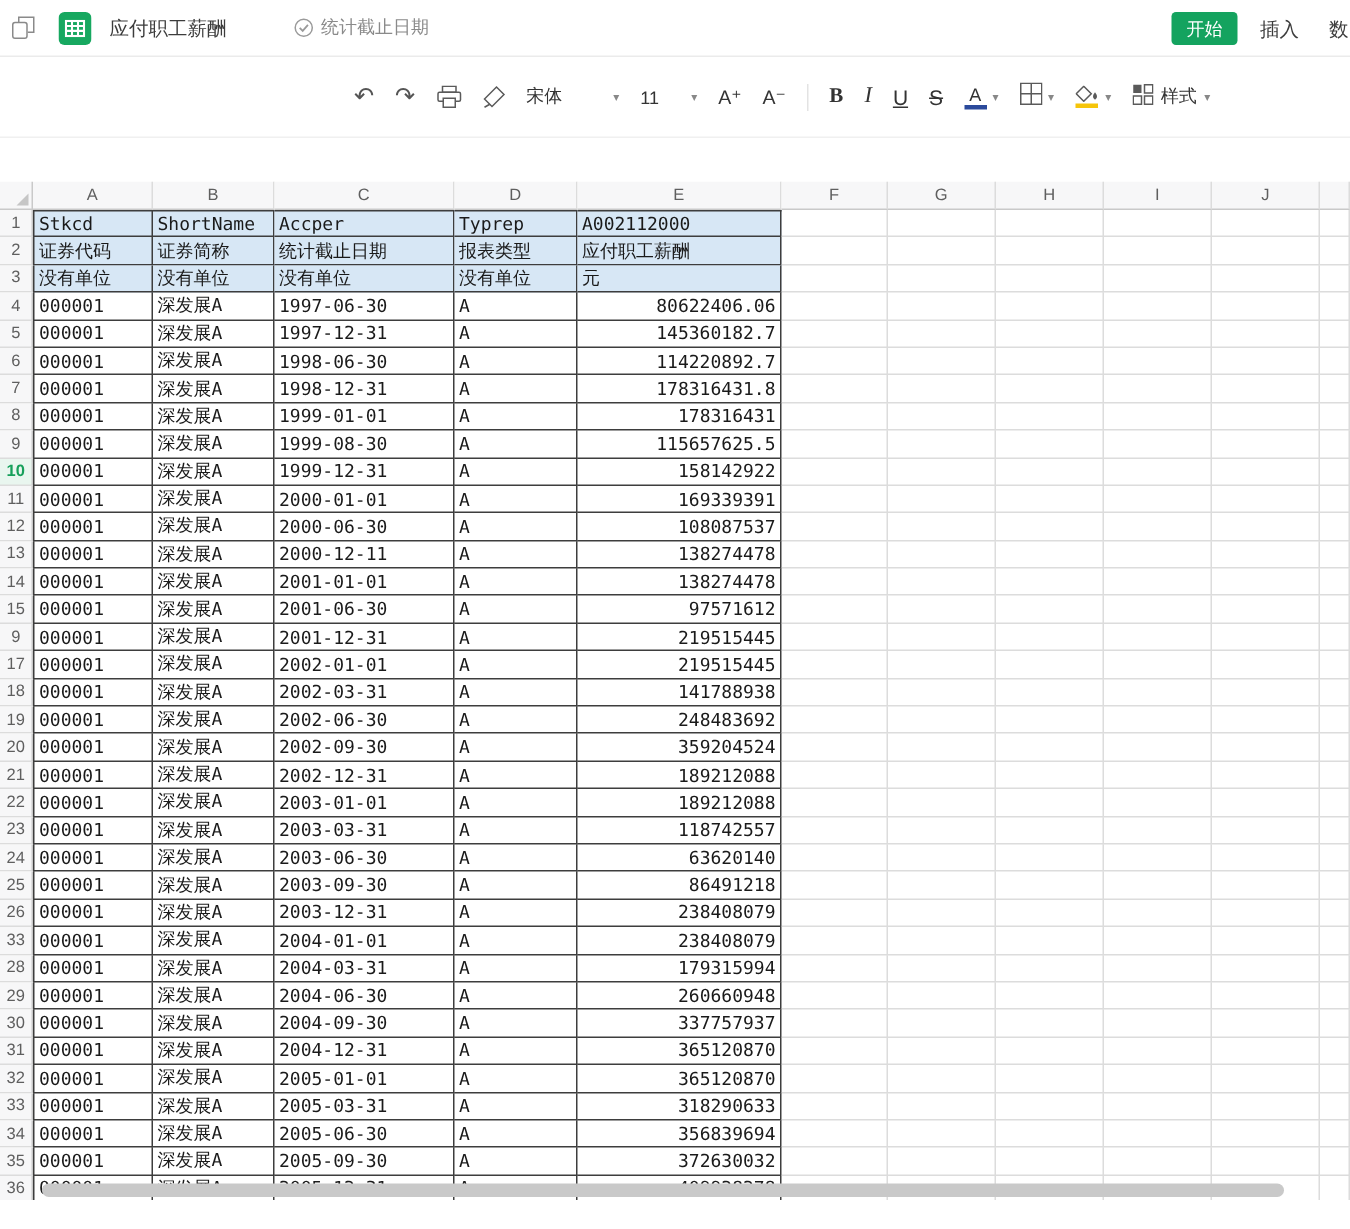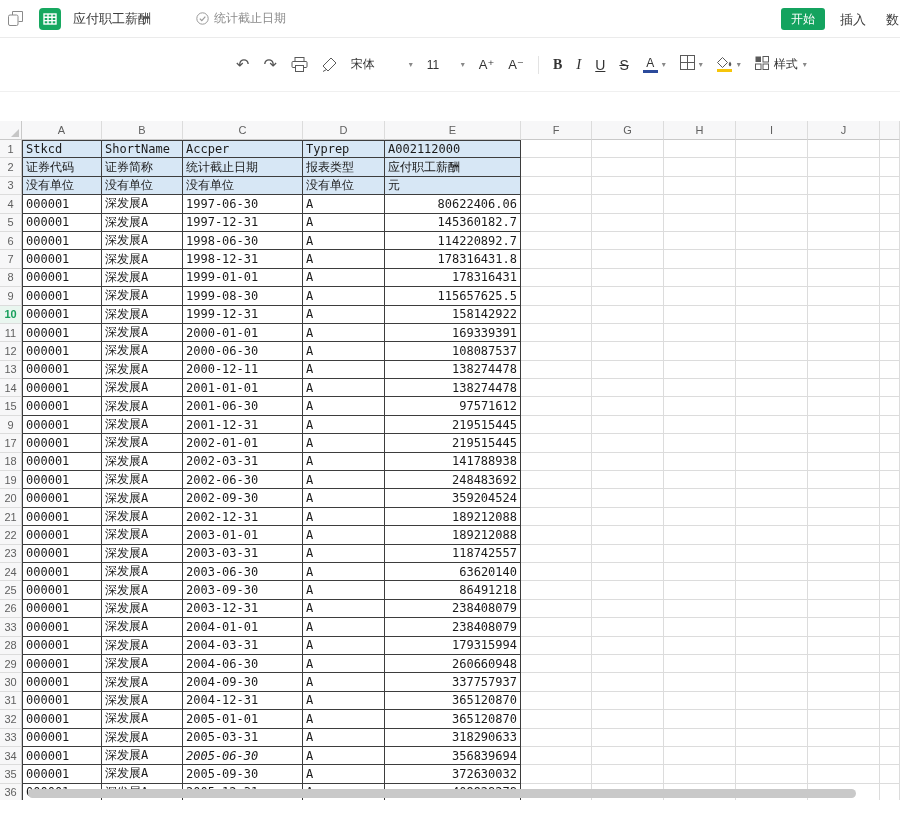--- a/index.html
+++ b/index.html
@@ -664,21 +664,21 @@
         <div class="c emp" style="width: 72px;"></div>
         <div class="c emp" style="width: 72px;"></div>
         <div class="c emp" style="width: 72px;"></div>
         <div class="c emp" style="width: 72px;"></div>
         <div class="c emp" style="width: 20px;"></div>
       </div>
       <div class="grow">
         <div class="rh">34</div>
         <div class="c dat first" style="width: 80px;">000001</div>
         <div class="c dat" style="width: 81px;">深发展A</div>
-        <div class="c dat" style="width: 120px; font-style: italic;">2005-06-30</div>
+        <div class="c dat" style="width: 120px;">2005-06-30</div>
         <div class="c dat" style="width: 82px;">A</div>
         <div class="c dat num" style="width: 136px;">356839694</div>
         <div class="c emp" style="width: 71px;"></div>
         <div class="c emp" style="width: 72px;"></div>
         <div class="c emp" style="width: 72px;"></div>
         <div class="c emp" style="width: 72px;"></div>
         <div class="c emp" style="width: 72px;"></div>
         <div class="c emp" style="width: 20px;"></div>
       </div>
       <div class="grow">

